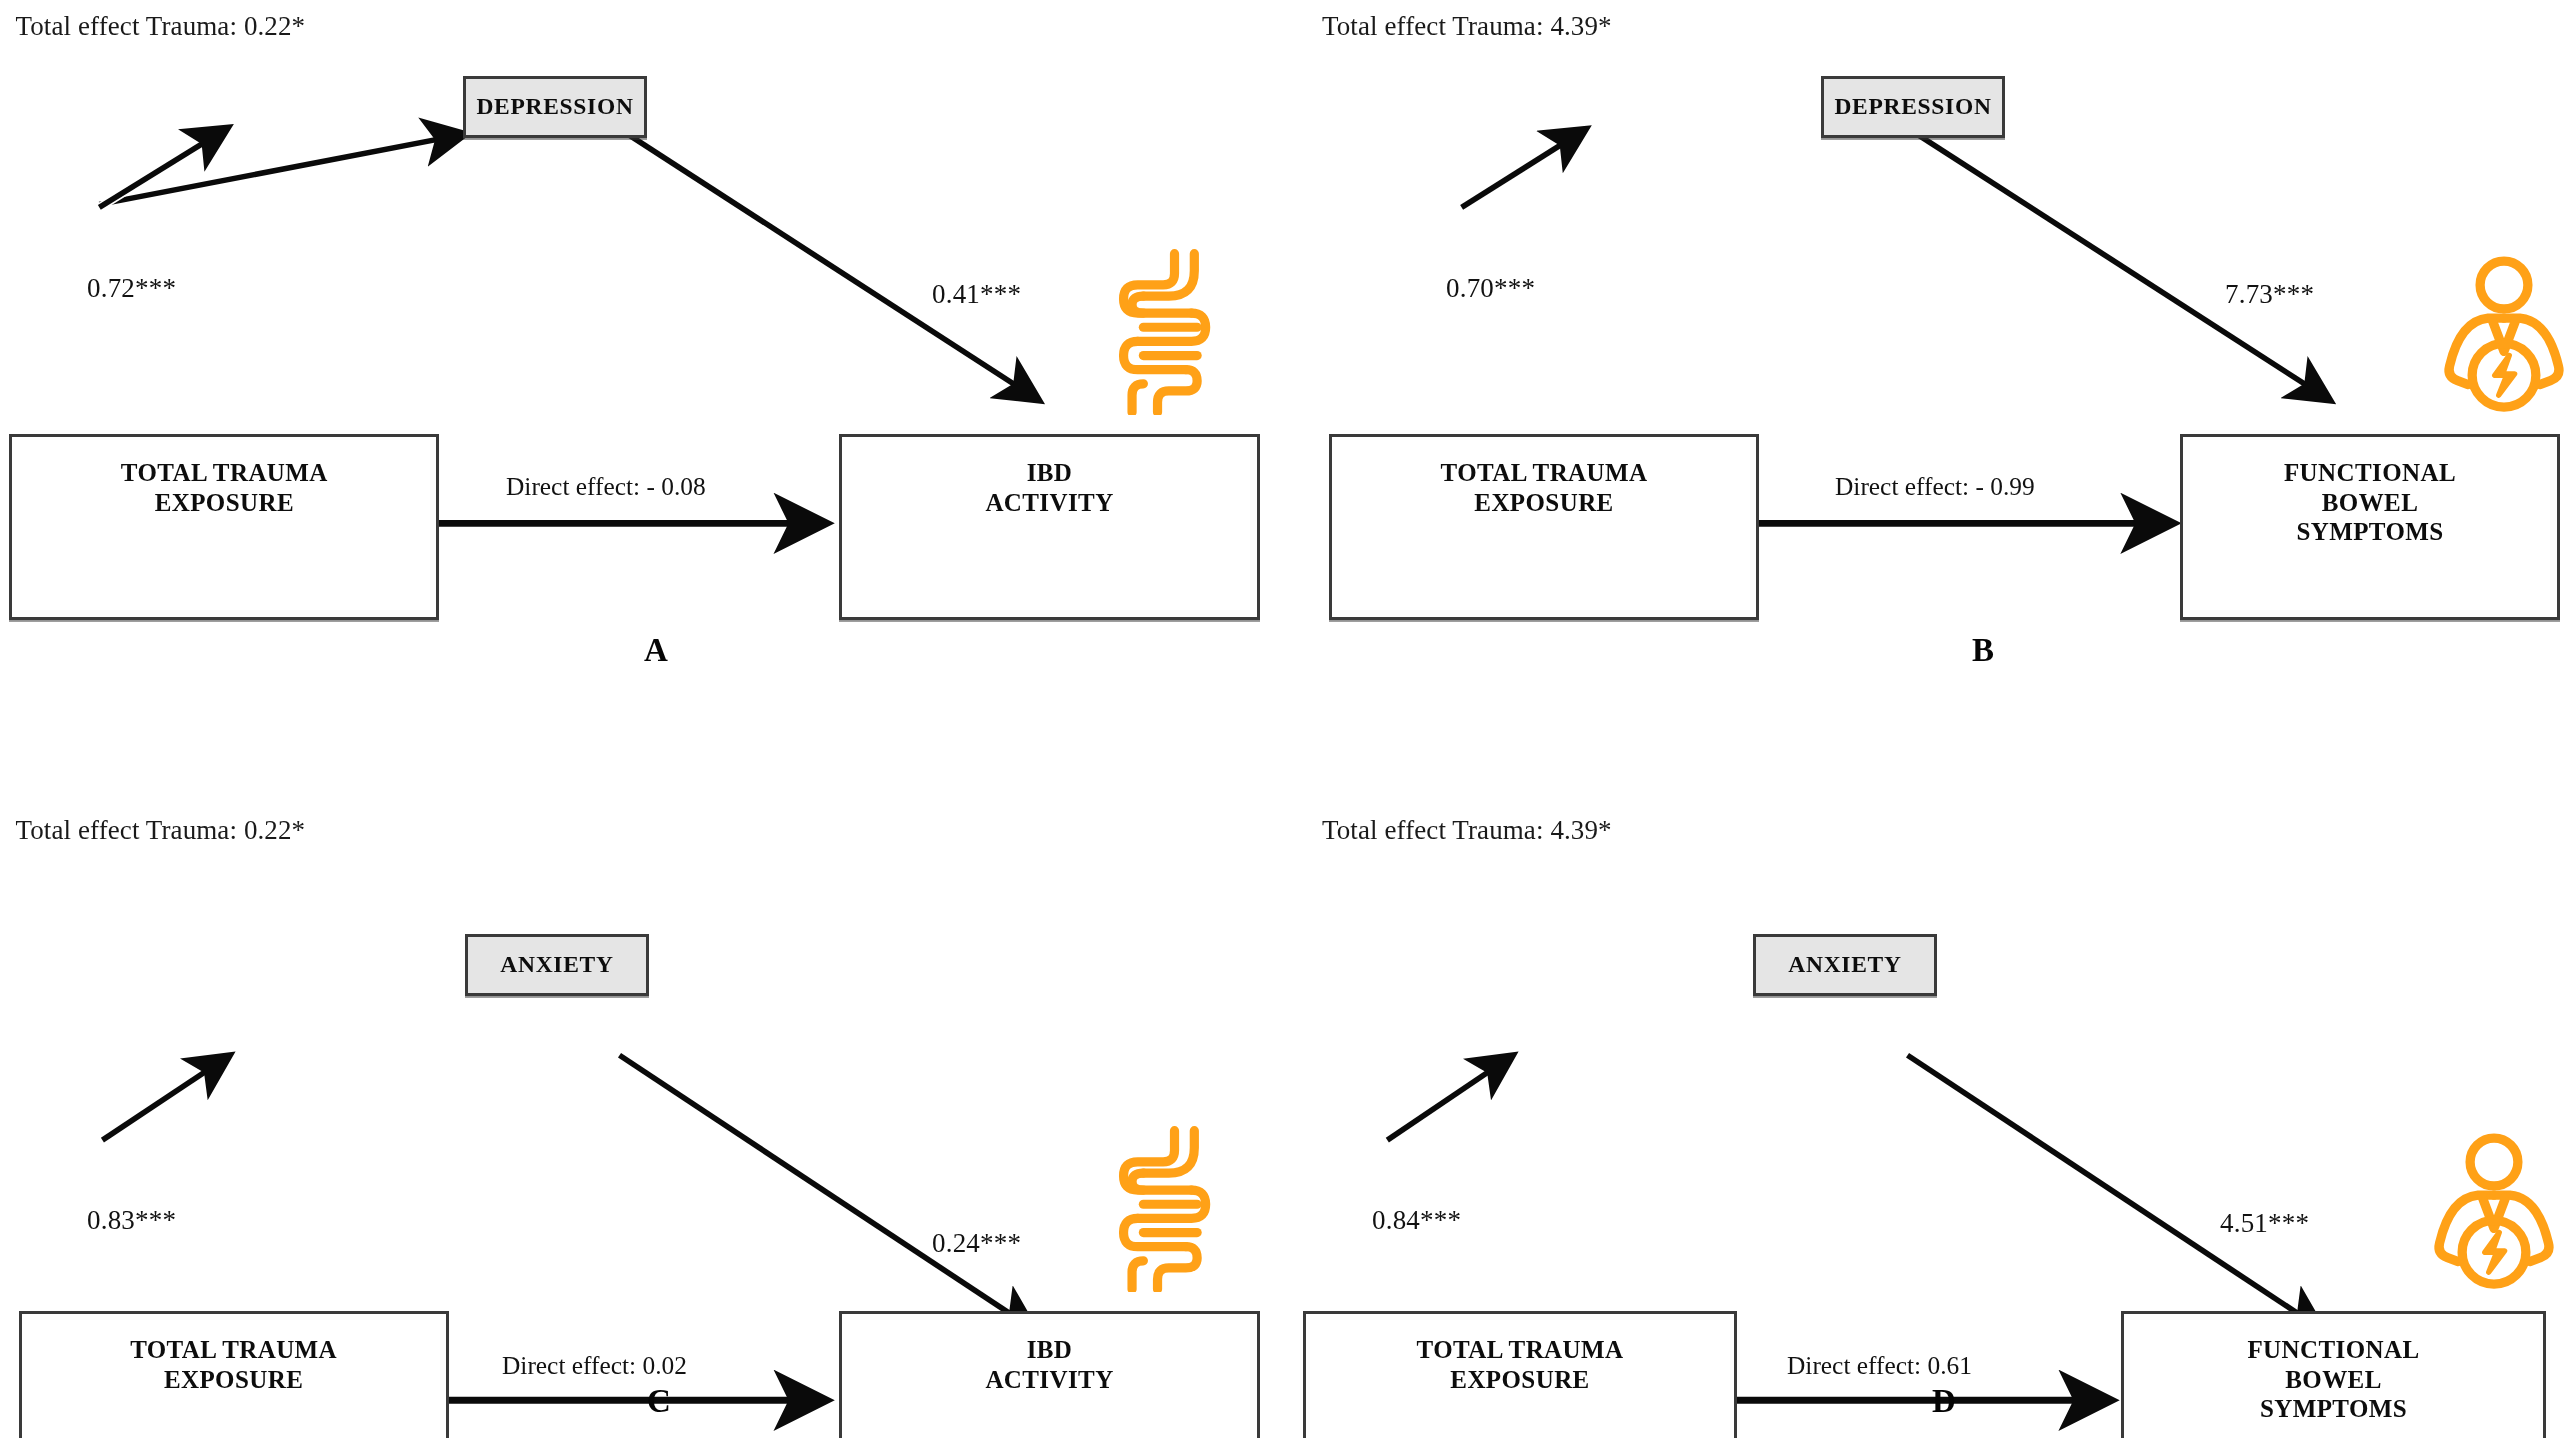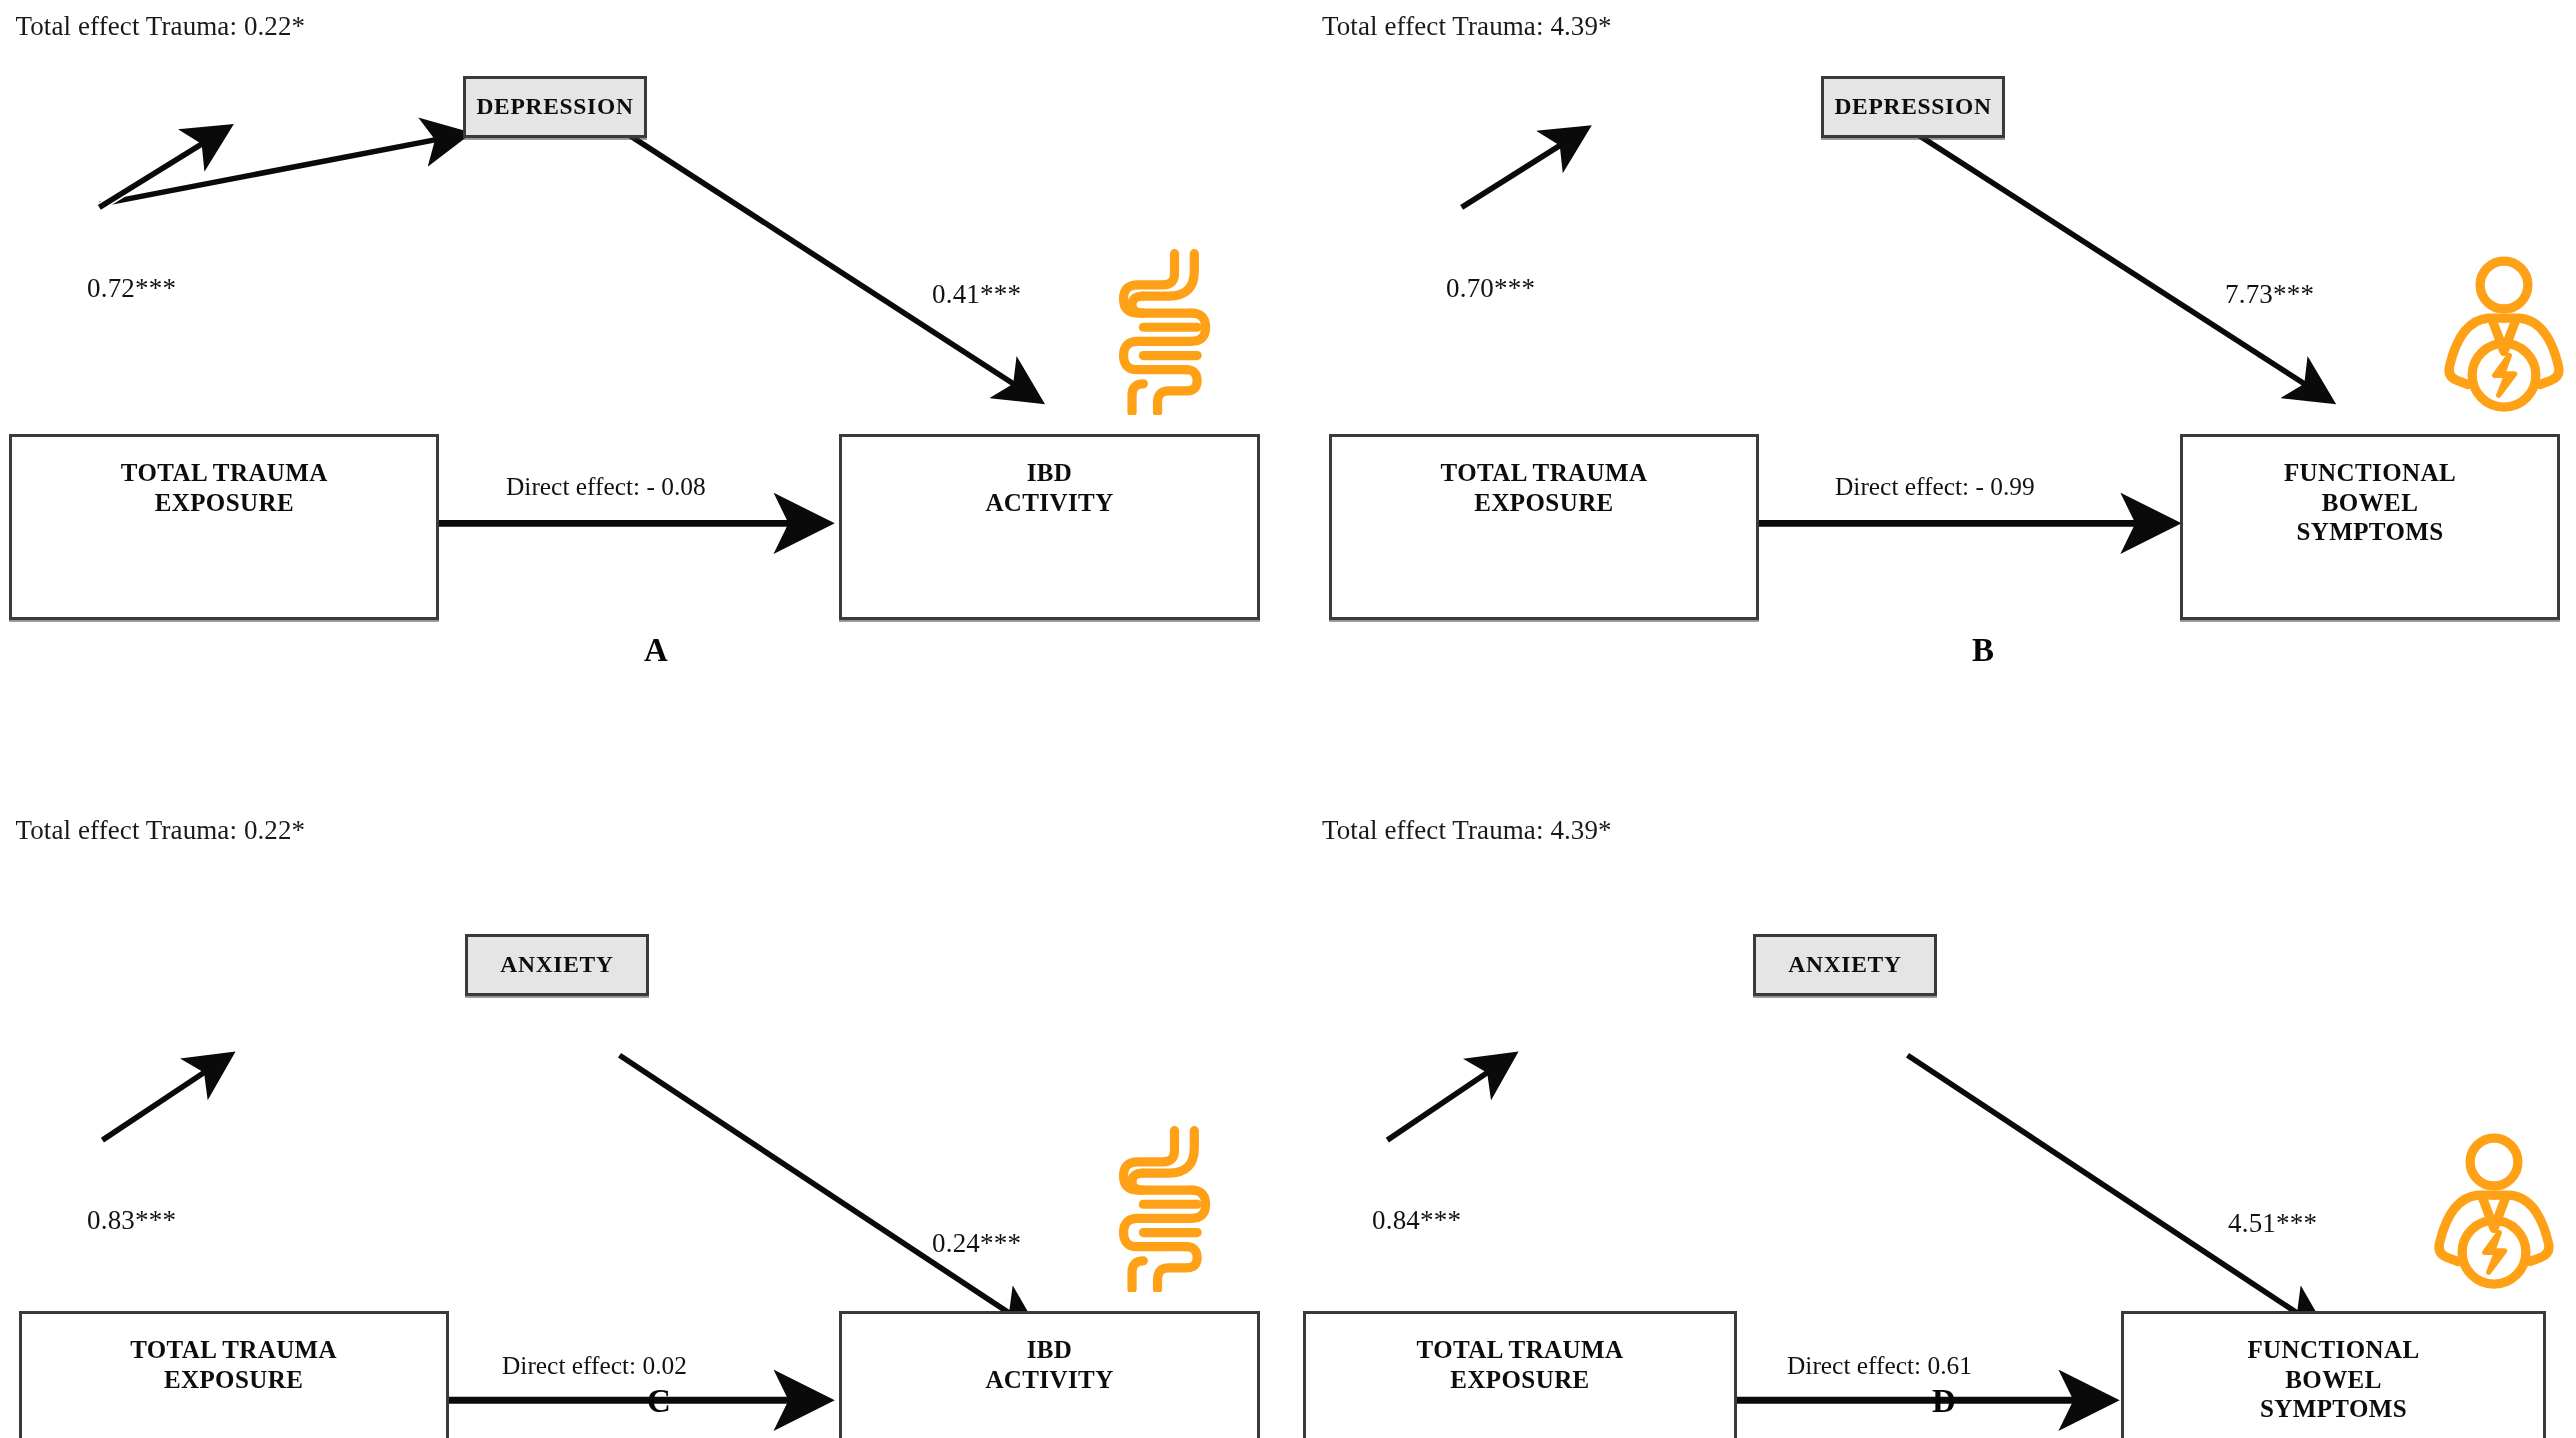--- a/index.html
+++ b/index.html
@@ -293,21 +293,21 @@
 EXPOSURE</span>
     </div>
 
     <div class="node outcome" style="left:833px;top:592px;width:425px;height:180px;">
       <span class="lbl">FUNCTIONAL
 BOWEL
 SYMPTOMS</span>
     </div>
 
     <div class="edge-label" style="left:84px;top:486px;">0.84***</div>
-    <div class="edge-label" style="left:932px;top:489px;margin-left:8px;">4.51***</div>
+    <div class="edge-label" style="left:932px;top:489px;">4.51***</div>
     <div class="direct-label" style="left:499px;top:632px;">Direct effect: 0.61</div>
     <div class="panel-letter" style="left:644px;top:664px;">D</div>
 
     <div class="icon" style="left:1133px;top:406px;width:146px;height:167px;">
       <svg viewBox="0 0 110 118" width="146" height="167">
         <g fill="none" stroke="#FFA117" stroke-width="7" stroke-linecap="round" stroke-linejoin="round">
           <circle cx="55" cy="24" r="18"></circle>
           <path d="M55 49 L43 49 Q22 51 14 85 Q12 93 20 96 L28 99"></path>
           <path d="M55 49 L67 49 Q88 51 96 85 Q98 93 90 96 L82 99"></path>
           <path d="M46 50 L55 74 L64 50"></path>

